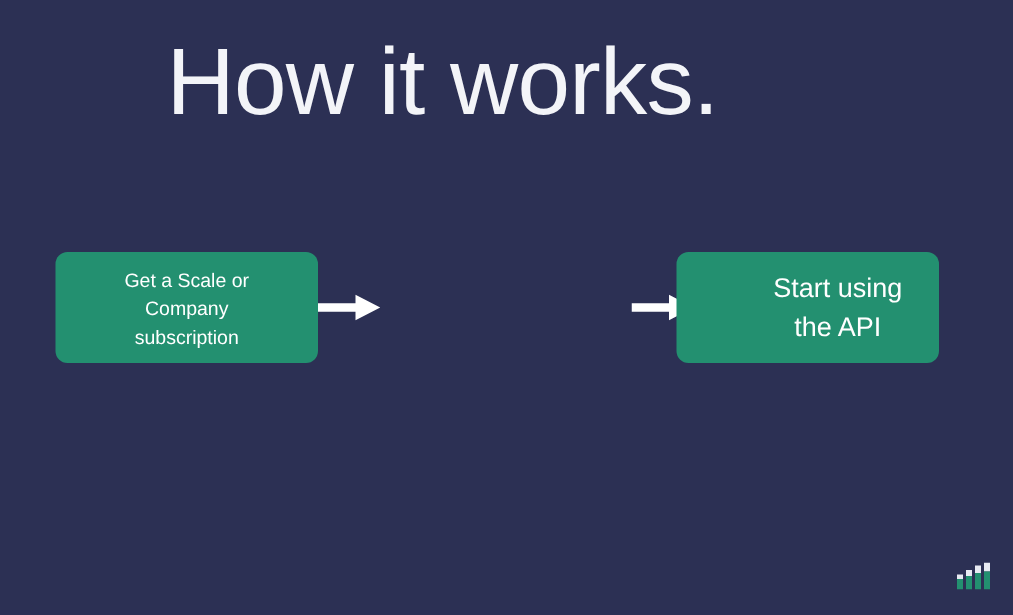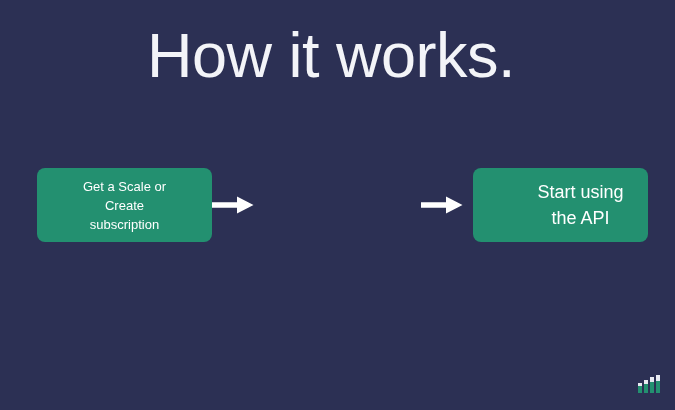--- a/index.html
+++ b/index.html
@@ -26,21 +26,20 @@
     left: 0;
     top: 24px;
     width: 590px;
     text-align: center;
     color: #f3f4f8;
     font-size: 63px;
     font-weight: 300;
     letter-spacing: -0.5px;
     line-height: 1.0;
     white-space: nowrap;
-    margin-left: 36px;
   }
 
   .flow {
     position: absolute;
     left: 37px;
     top: 168px;
     width: 596px;
     height: 74px;
   }
 
@@ -52,21 +51,21 @@
     background: #239070;
     border-radius: 8px;
     display: flex;
     align-items: center;
     justify-content: center;
     box-sizing: border-box;
     padding: 0 8px;
   }
   .step-box.s0 { left: 0px; }
   .step-box.s1 { left: 213px; }
-  .step-box.s2 { left: 436px; padding-left: 48px; }
+  .step-box.s2 { left: 414px; padding-left: 48px; }
 
   .step-label {
     color: #ffffff;
     text-align: center;
     font-weight: 400;
     white-space: pre-line;
   }
   .step-box.s0 .step-label {
     font-size: 13px;
     line-height: 19px;
@@ -100,21 +99,21 @@
 <body>
 
 <div class="slide">
 
   <div class="page-title">How it works.</div>
 
   <div class="flow">
 
     <div class="step-box s0">
       <span class="step-label">Get a Scale or
-Create
+Company
 subscription</span>
     </div>
 
     <div class="arrow a0">
       <svg width="42" height="18" viewBox="0 0 42 18" aria-hidden="true">
         <path d="M0 6.2 H25 V0.5 L41.5 9 L25 17.5 V11.8 H0 Z" fill="#ffffff"></path>
       </svg>
     </div>
 
 

